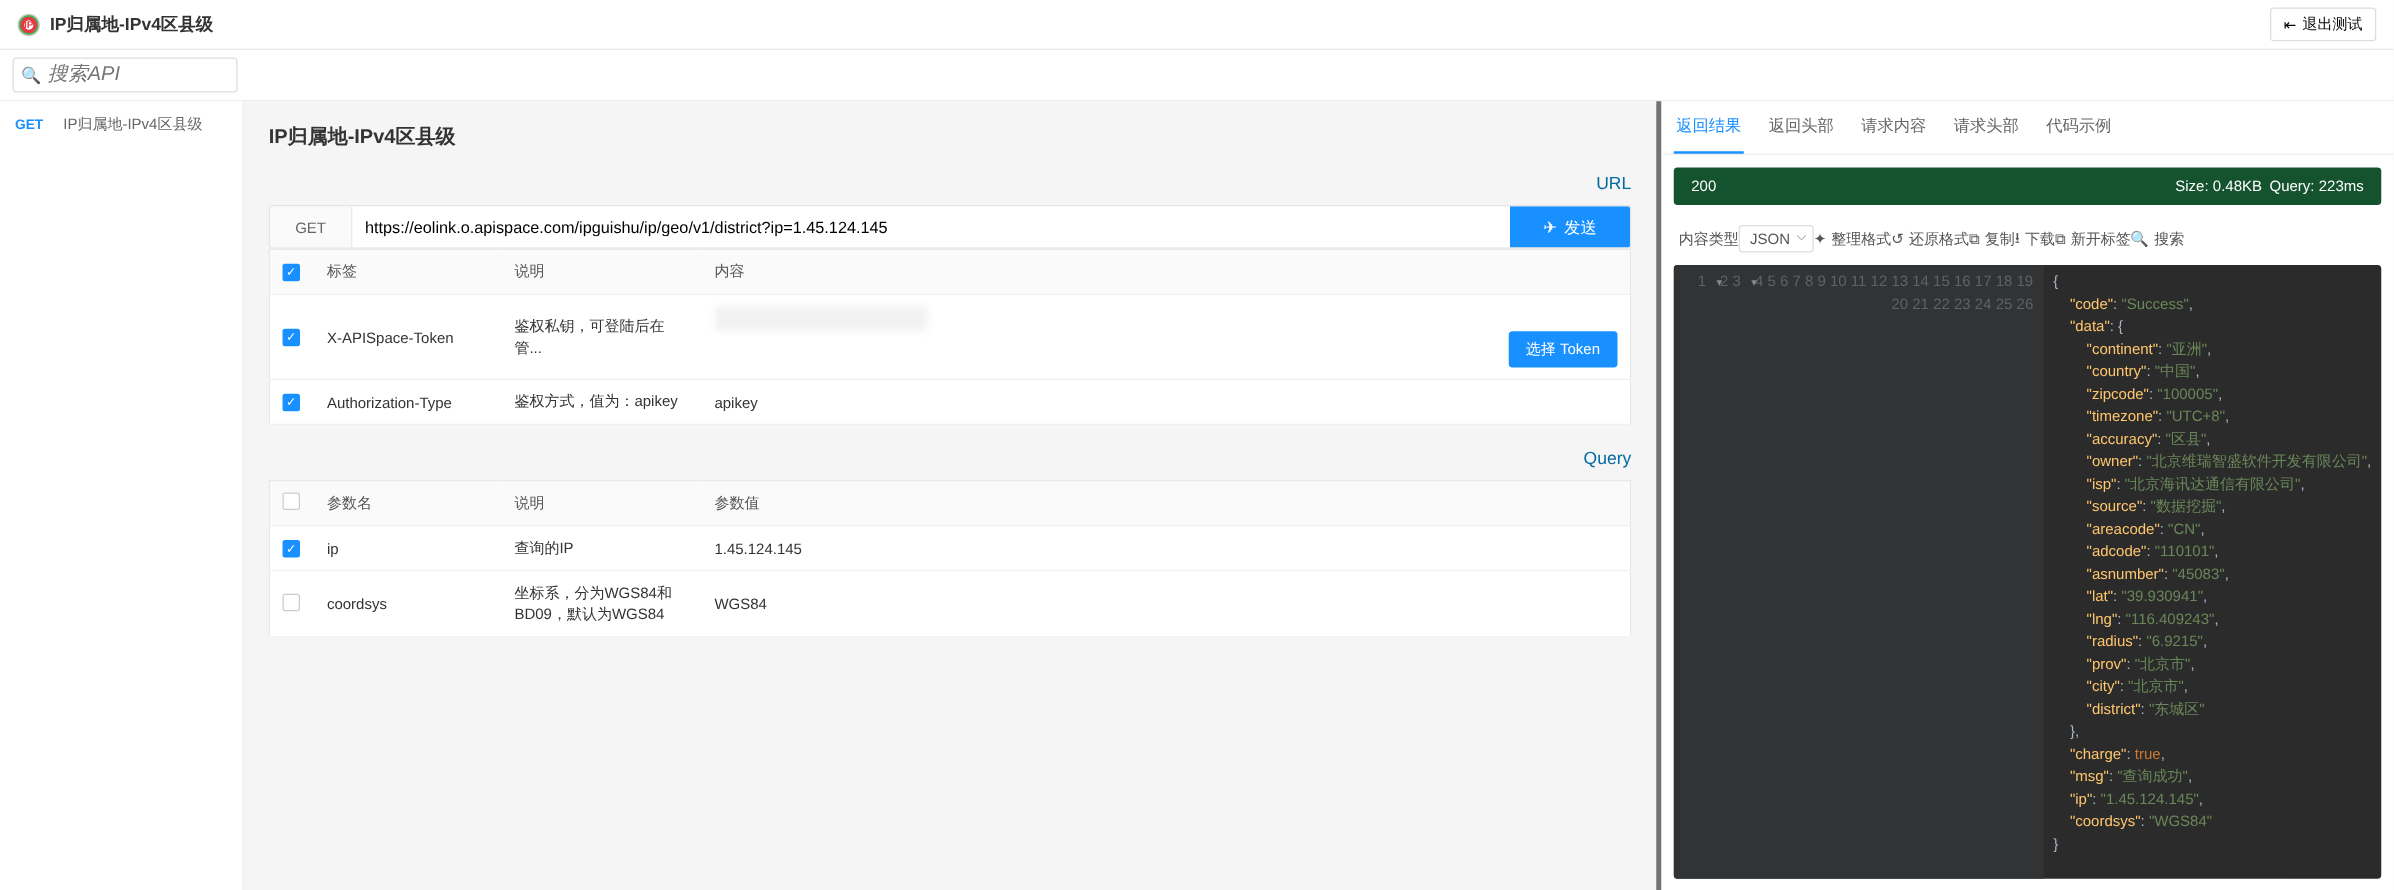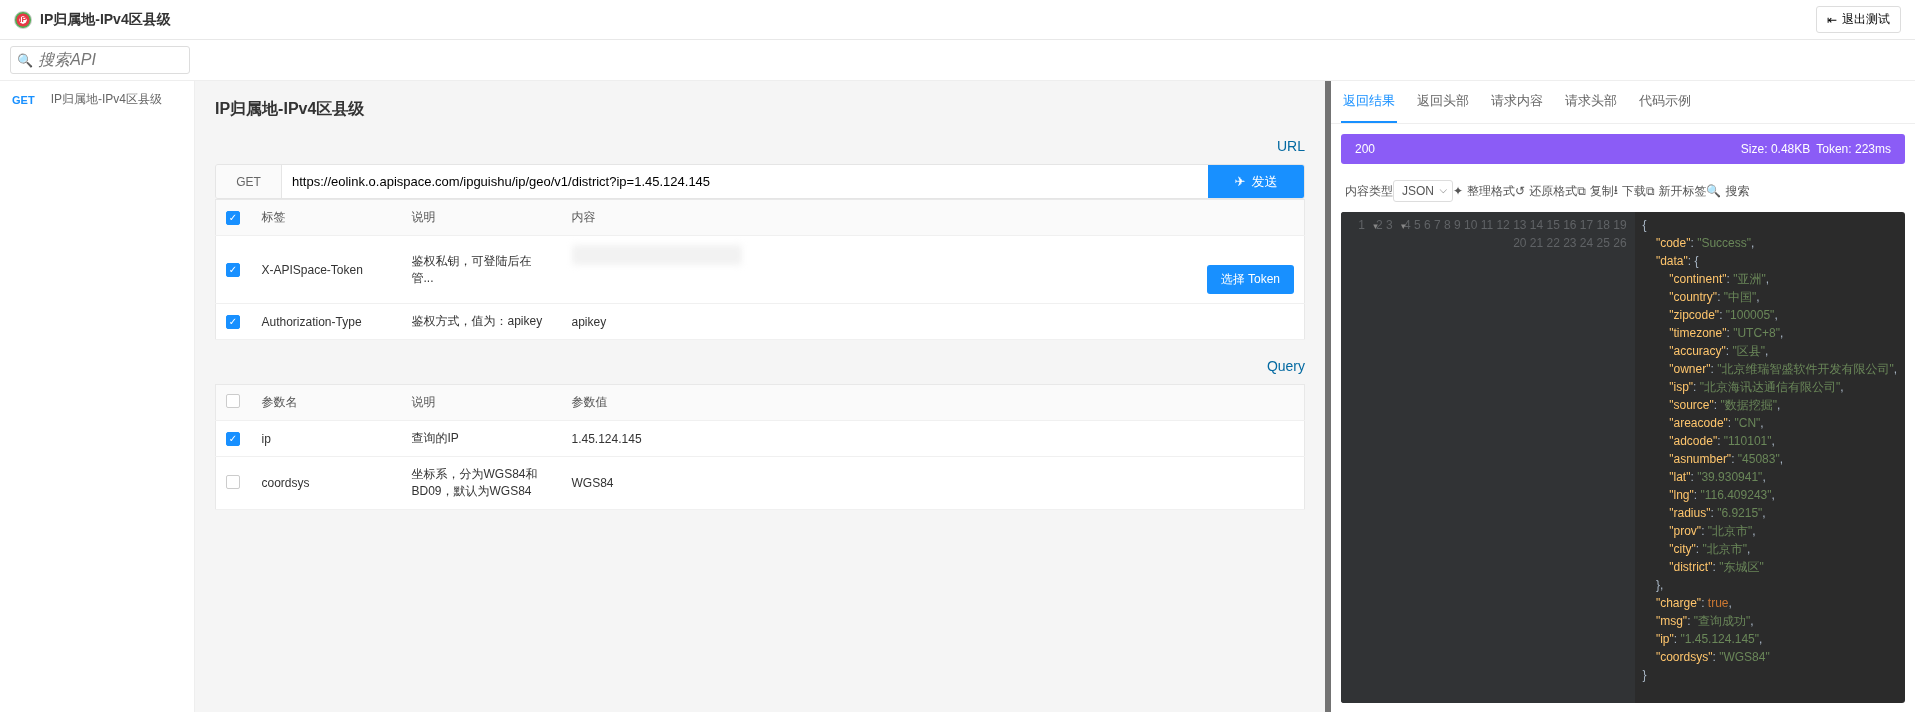--- a/index.html
+++ b/index.html
@@ -27,25 +27,25 @@
 .url-method { width: 66px; display: flex; align-items: center; justify-content: center; background: #fafafa; border-right: 1px solid #e5e5e5; color:#666; font-size:12px;}
 .url-input { flex: 1; padding: 9px 10px; border: none; outline: none; font-size: 13px; }
 .send-btn { width: 96px; background: #1890ff; color: #fff; border: none; display: flex; align-items: center; justify-content: center; gap: 6px; cursor: pointer; font-size:13px;}
 table { width: 100%; border-collapse: collapse; background: #fff; border: 1px solid #e8e8e8; }
 th, td { text-align: left; padding: 9px 10px; border-bottom: 1px solid #f0f0f0; font-size: 12px; vertical-align: middle;}
 th { background: #fafafa; font-weight: 500; color:#555;}
 .chk { width: 14px; height: 14px; border: 1px solid #ccc; border-radius: 2px; display:inline-flex; align-items:center; justify-content:center; background:#fff;}
 .chk.on { background: #1890ff; border-color: #1890ff; color:#fff; font-size:10px;}
 .token-btn { background: #1890ff; color: #fff; border: none; padding: 6px 14px; border-radius: 3px; font-size: 12px; cursor: pointer; float:right;}
 .col-chk{width:36px;} .col-name{width:150px;} .col-desc{width:160px;}
-.results { width: 590px; background: #fff; display: flex; flex-direction: column; border-left:6px solid #737373;justify-content:center;}
+.results { width: 590px; background: #fff; display: flex; flex-direction: column; border-left:4px solid #737373;justify-content:center;}
 .res-tabs { display: flex; border-bottom: 1px solid #eee; padding: 0 10px; gap: 18px; }
 .res-tab { padding: 11px 2px; font-size: 13px; color: #666; cursor: pointer; }
 .res-tab.active { color: #1890ff; border-bottom: 2px solid #1890ff; }
-.status-bar { background: #8b5cf6; color: #fff; display: flex; justify-content: space-between; padding: 8px 14px; font-size: 12px; margin: 10px; border-radius: 3px;}
+.status-bar { background: #14532d; color: #fff; display: flex; justify-content: space-between; padding: 8px 14px; font-size: 12px; margin: 10px; border-radius: 3px;}
 .status-right{display:flex; gap:6px;}
 .res-toolbar { display: flex; align-items: center; gap: 0; padding: 6px 14px 10px; flex-wrap: wrap; font-size:12px; color:#555;}
 .ct-select { border: 1px solid #ddd; border-radius: 3px; padding: 3px 18px 3px 8px; font-size:12px; position:relative;}
 .ct-select::after{content:"⌵"; position:absolute; right:5px; top:3px; font-size:10px; color:#888;}
 .tool-item { display: flex; align-items: center; gap: 4px; cursor: pointer; }
 .code-area { flex: 1; background: #2b2b2b; margin: 0 10px 10px; border-radius: 3px; overflow: auto; font-family: Consolas, monospace; font-size: 12px; display:flex;}
 .gutter { background: #313335; color: #606366; text-align: right; padding: 4px 8px 4px 4px; user-select: none; line-height:1.5;}
 .gutter .fold{color:#888; font-size:9px; position:relative; left:5px;}
 .code { padding: 4px 8px; color: #a9b7c6; white-space: pre; line-height:1.5;} .s { color: #6a8759; } .b { color: #cc7832; } .y{color:#ffc66d;}
 .blurred{ filter: blur(3px); background:#f2f2f2; height:20px; width:170px; border-radius:3px;}
@@ -153,21 +153,21 @@
       <div class="res-tab active">返回结果</div>
       <div class="res-tab">返回头部</div>
       <div class="res-tab">请求内容</div>
       <div class="res-tab">请求头部</div>
       <div class="res-tab">代码示例</div>
     </div>
     <div class="status-bar">
       <span>200</span>
       <div class="status-right">
         <span><span>Size:</span> <span>0.48KB</span></span>
-        <span><span>Token:</span> <span>223ms</span></span>
+        <span><span>Query:</span> <span>223ms</span></span>
       </div>
     </div>
     <div class="res-toolbar">
       <span>内容类型</span>
       <span class="ct-select">JSON</span>
       <span class="tool-item">
           <span>✦</span>
           <span>整理格式</span>
         </span>
       <span class="tool-item">

